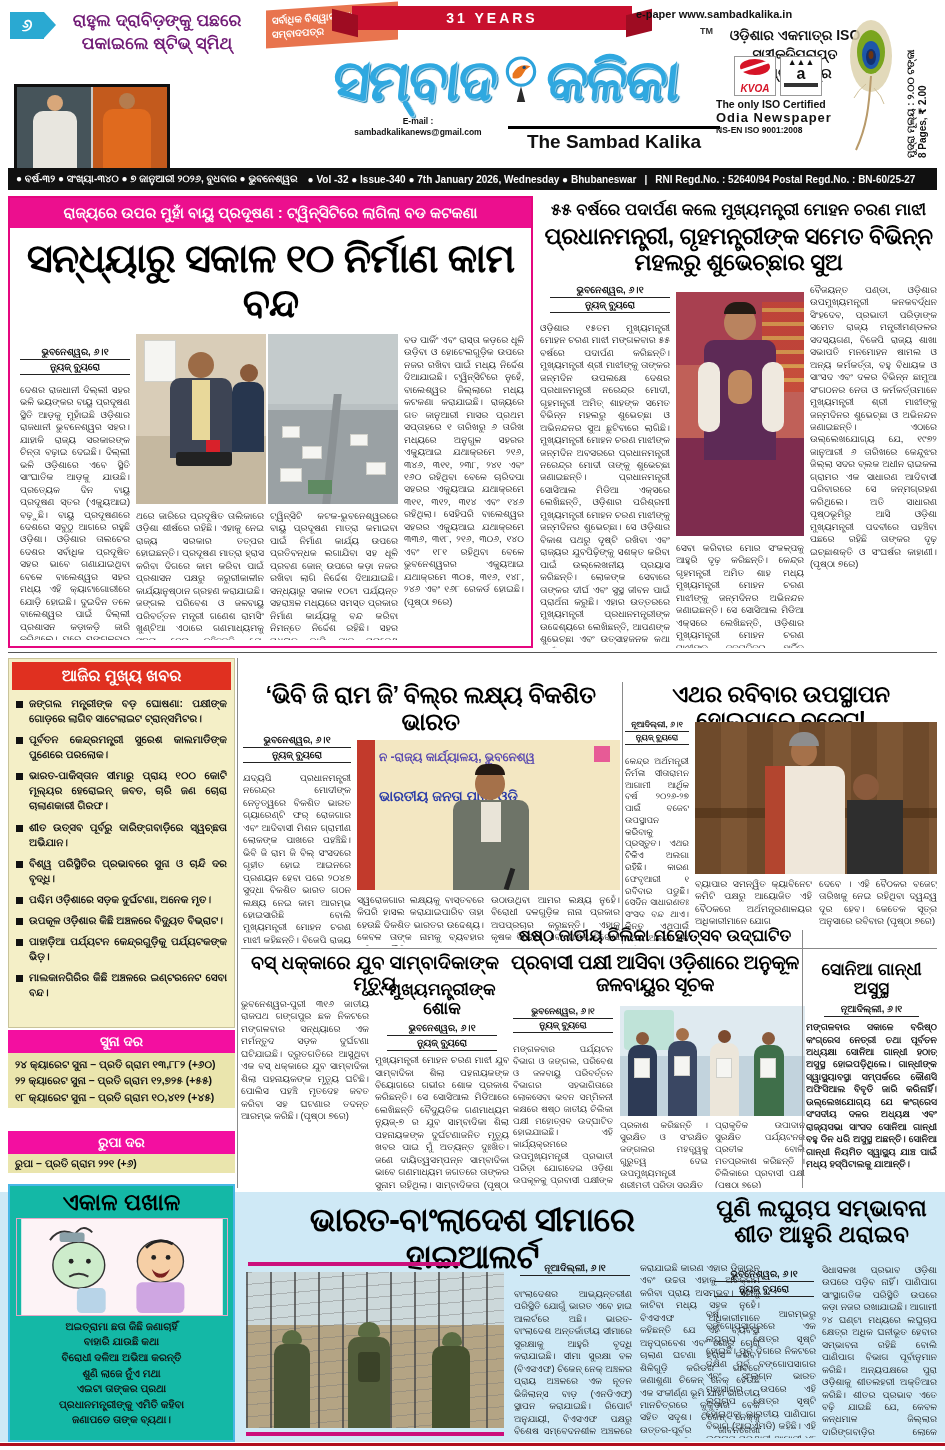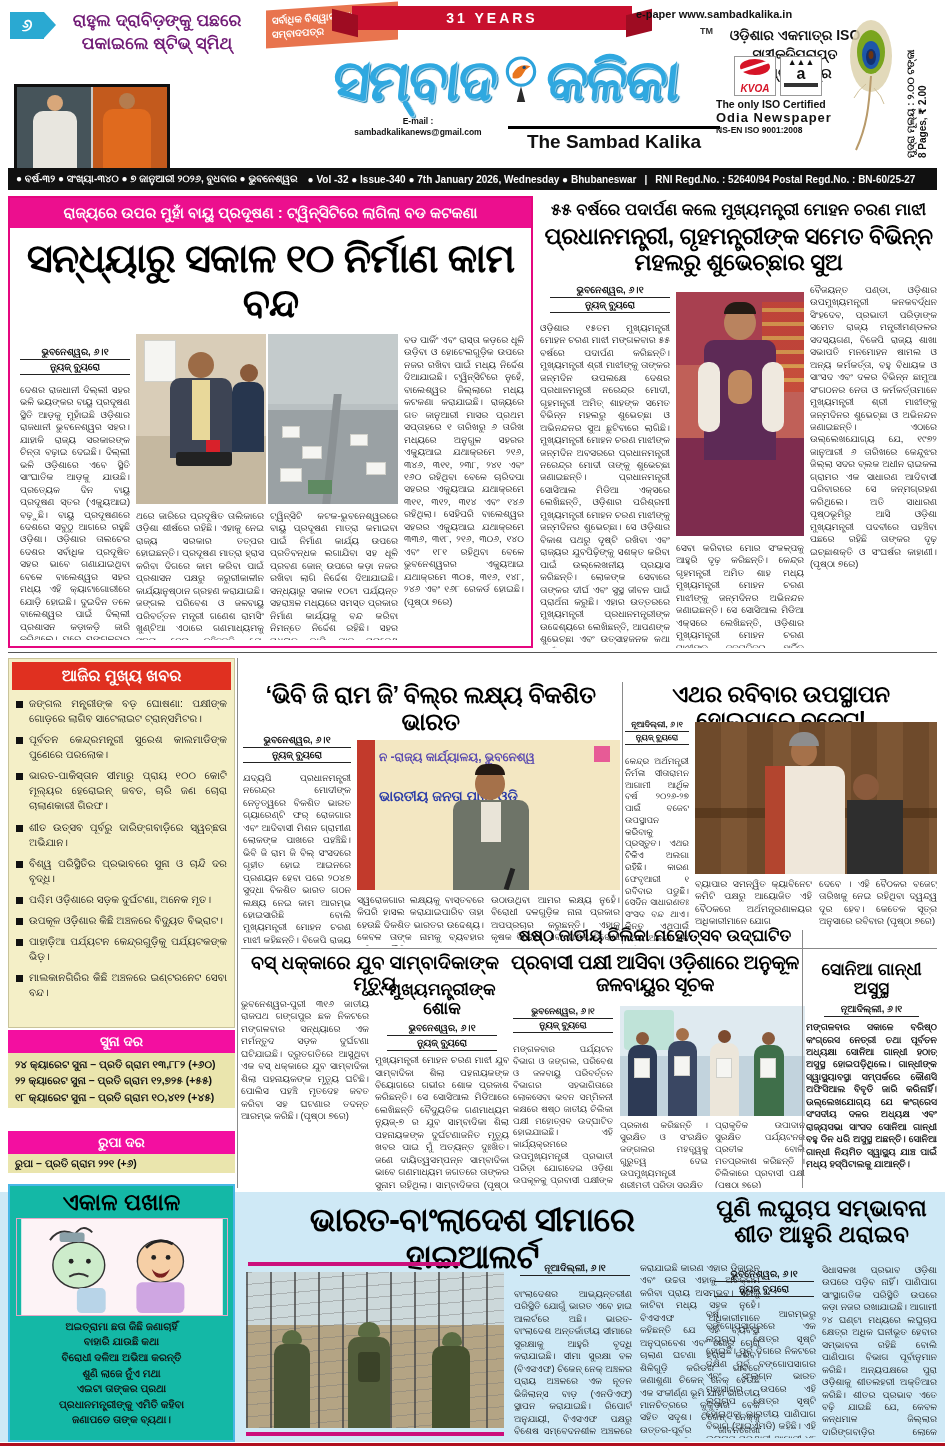--- a/index.html
+++ b/index.html
@@ -17,21 +17,21 @@
   
   .promo-num{position:absolute;left:10px;top:12px;width:34px;height:27px;background:#2aa9d2;color:#fff;
              font-weight:bold;font-size:17px;text-align:center;line-height:27px;}
   .promo-num:after{content:"";position:absolute;left:34px;top:0;border-top:13.5px solid transparent;
              border-bottom:13.5px solid transparent;border-left:12px solid #2aa9d2;}
   .ribbon-red{position:absolute;background:#c8102e;color:#fff;font-weight:bold;text-align:center;}
   .logo-odia{font-weight:bold;color:#2fa8e0;text-shadow:1px 1px 0 #9cd6f0,2px 2px 1px #1b7fb0;
              font-size:57px;letter-spacing:-2px;transform:skewX(-6deg);}
   .price-vert{transform:rotate(-90deg);transform-origin:left top;white-space:nowrap;}
   
-  .brief-item{display:flex;padding:3px 7px 3px 7px;font-size:10.4px;font-weight:400;line-height:1.45;text-align:justify;}
+  .brief-item{display:flex;padding:3px 7px 3px 7px;font-size:10.4px;font-weight:700;line-height:1.45;text-align:justify;}
   .sq{flex:none;width:7px;height:7px;background:#111;margin:5px 6px 0 0;}
   .rate-head{background:#f30fa0;color:#fff;font-weight:bold;text-align:center;font-size:13.5px;line-height:23px;}
   
   .head{position:absolute;border-radius:50%;}
   .torso{position:absolute;border-radius:10px 10px 0 0;}
   .paper{position:absolute;background:#f5f5f2;border:1px solid #d0d0ca;}
 </style>
 </head>
 <body>
 

